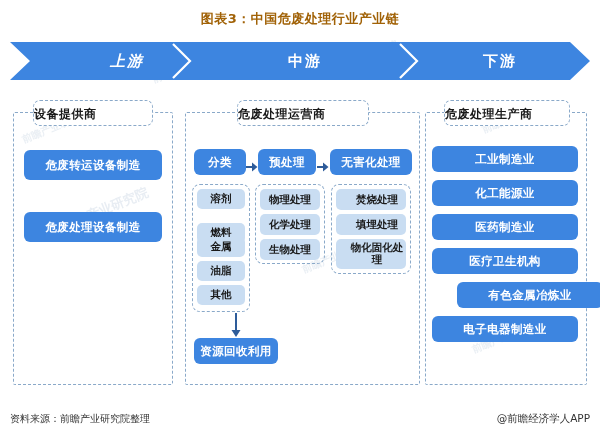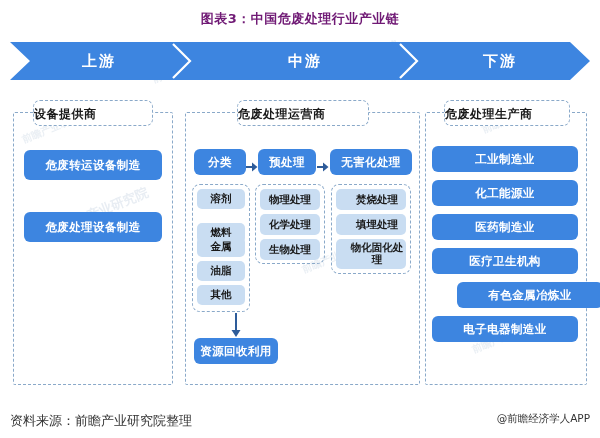--- a/index.html
+++ b/index.html
@@ -22,21 +22,21 @@
 
   
   .title {
     position: absolute;
     top: 10px;
     left: 0;
     width: 600px;
     text-align: center;
     font-size: 13px;
     font-weight: bold;
-    color: #701a75;
+    color: #a16207;
     letter-spacing: 0.5px;
   }
 
   
   .banner {
     position: absolute;
     left: 10px;
     top: 42px;
     width: 580px;
     height: 38px;
@@ -47,21 +47,21 @@
     top: 0;
     height: 38px;
     line-height: 38px;
     text-align: center;
     color: #ffffff;
     font-size: 15px;
     font-weight: bold;
     letter-spacing: 2px;
     pointer-events: none;
   }
-  .bl-up   { left: 14px;  width: 150px; }
+  .bl-up   { left: 42px;  width: 150px; font-style: italic; }
   .bl-mid  { left: 195px; width: 200px; }
   .bl-down { left: 415px; width: 150px; }
 
   
   .col {
     position: absolute;
     top: 112px;
     height: 273px;
     border: 1px dashed #8aa9c9;
     border-radius: 2px;
@@ -177,21 +177,21 @@
     top: 313px;
     width: 12px;
     height: 25px;
   }
 
   
   .footer-src {
     position: absolute;
     left: 10px;
     top: 412px;
-    font-size: 13px;
+    font-size: 10px;
     color: #333333;
   }
   .footer-app {
     position: absolute;
     right: 10px;
     top: 412px;
     font-size: 10.5px;
     color: #333333;
   }
 

